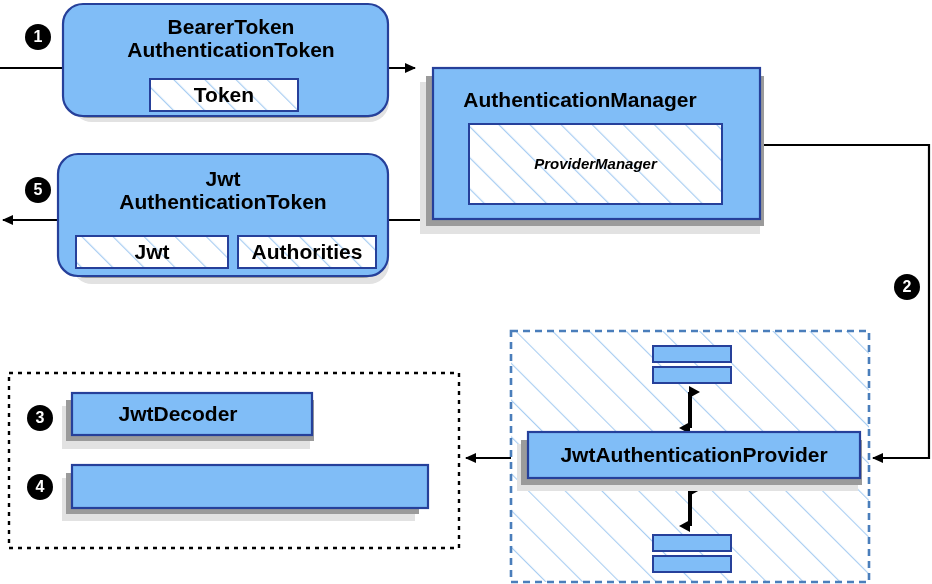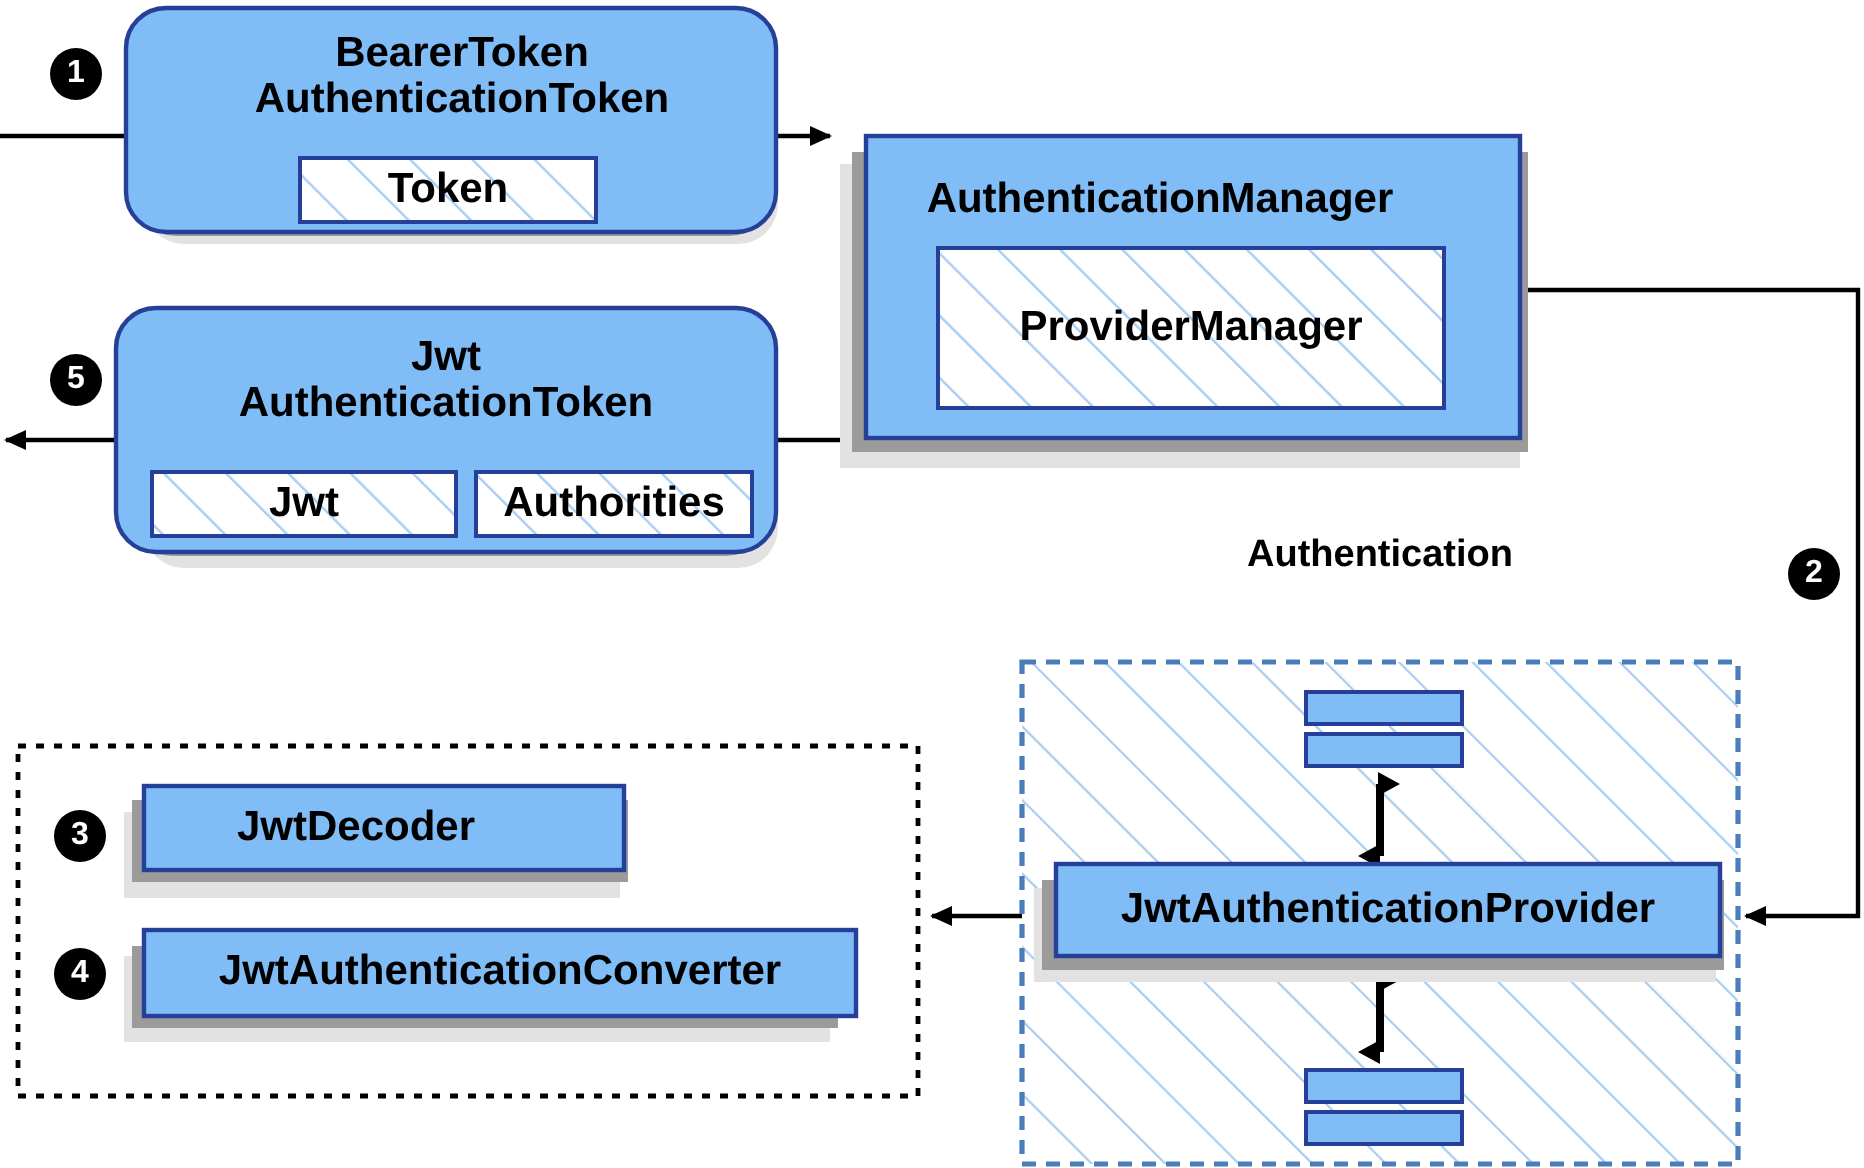--- a/index.html
+++ b/index.html
@@ -127,38 +127,36 @@
     </g>
   </svg>
 
   <div class="boxtext" style="left:63px;top:8px;width:336px;height:62px;font-size:21px;flex-direction:column;">
     <span>BearerToken</span>
     <span>AuthenticationToken</span>
   </div>
   <div class="boxtext" style="left:150px;top:79px;width:148px;height:32px;font-size:21px;">Token</div>
 
   <div class="boxtext" style="left:433px;top:84px;width:294px;height:32px;font-size:21px;">AuthenticationManager</div>
-  <div class="boxtext" style="left:469px;top:124px;width:253px;height:80px;font-size:21px;">ProviderManager</div>
+  <div class="boxtext" style="left:469px;top:124px;width:253px;height:80px;font-size:15px;font-style:italic;">ProviderManager</div>
 
   <div class="boxtext" style="left:58px;top:160px;width:330px;height:62px;font-size:21px;flex-direction:column;">
     <span>Jwt</span>
     <span>AuthenticationToken</span>
   </div>
   <div class="boxtext" style="left:76px;top:236px;width:152px;height:32px;font-size:21px;">Jwt</div>
   <div class="boxtext" style="left:238px;top:236px;width:138px;height:32px;font-size:21px;">Authorities</div>
 
   <div class="title2" style="left:560px;top:267px;width:260px;">
-    <div>Authentication</div>
   </div>
 
   <div class="boxtext" style="left:528px;top:432px;width:332px;height:46px;font-size:21px;">JwtAuthenticationProvider</div>
 
   <div class="boxtext" style="left:72px;top:393px;width:212px;height:42px;font-size:21px;">JwtDecoder</div>
 
-  <div class="boxtext" style="left:72px;top:465px;width:356px;height:43px;font-size:21px;">JwtAuthenticationConverter</div>
 
   <div class="badge" style="left:25px;top:24px;">1</div>
   <div class="badge" style="left:25px;top:177px;">5</div>
   <div class="badge" style="left:894px;top:274px;">2</div>
   <div class="badge" style="left:27px;top:405px;">3</div>
   <div class="badge" style="left:27px;top:474px;">4</div>
 
 </div>
 
 </body></html>

